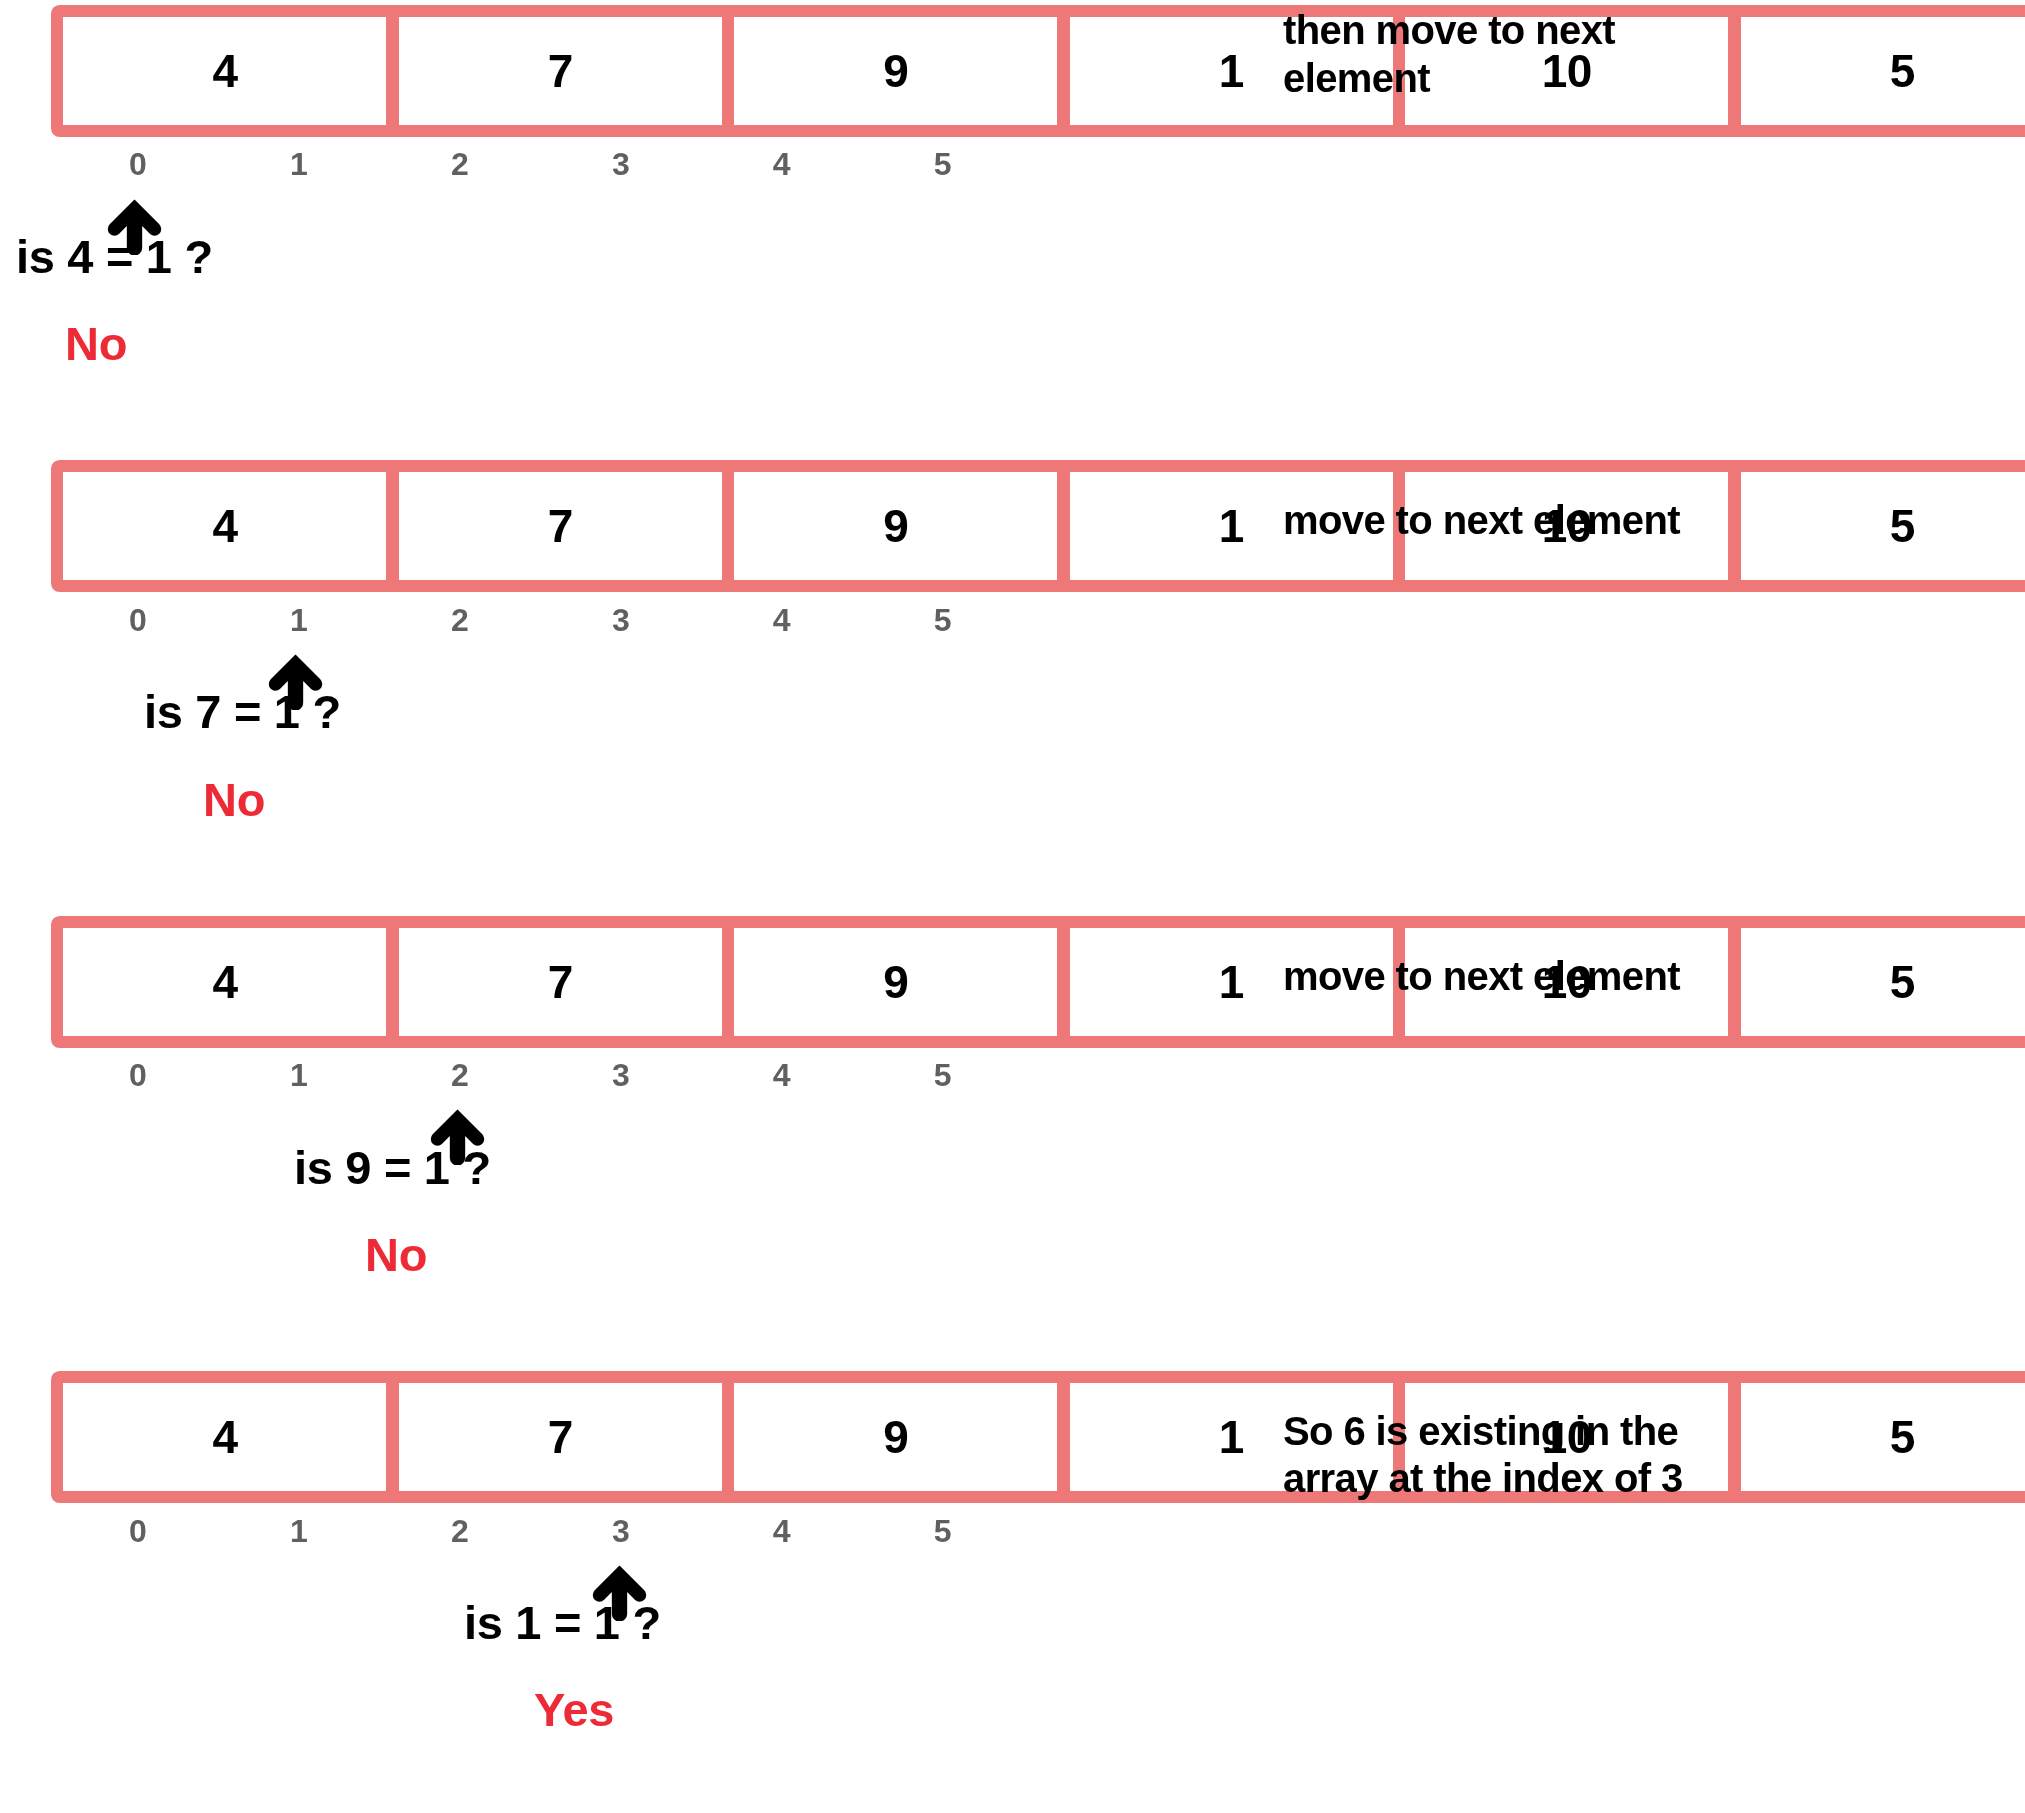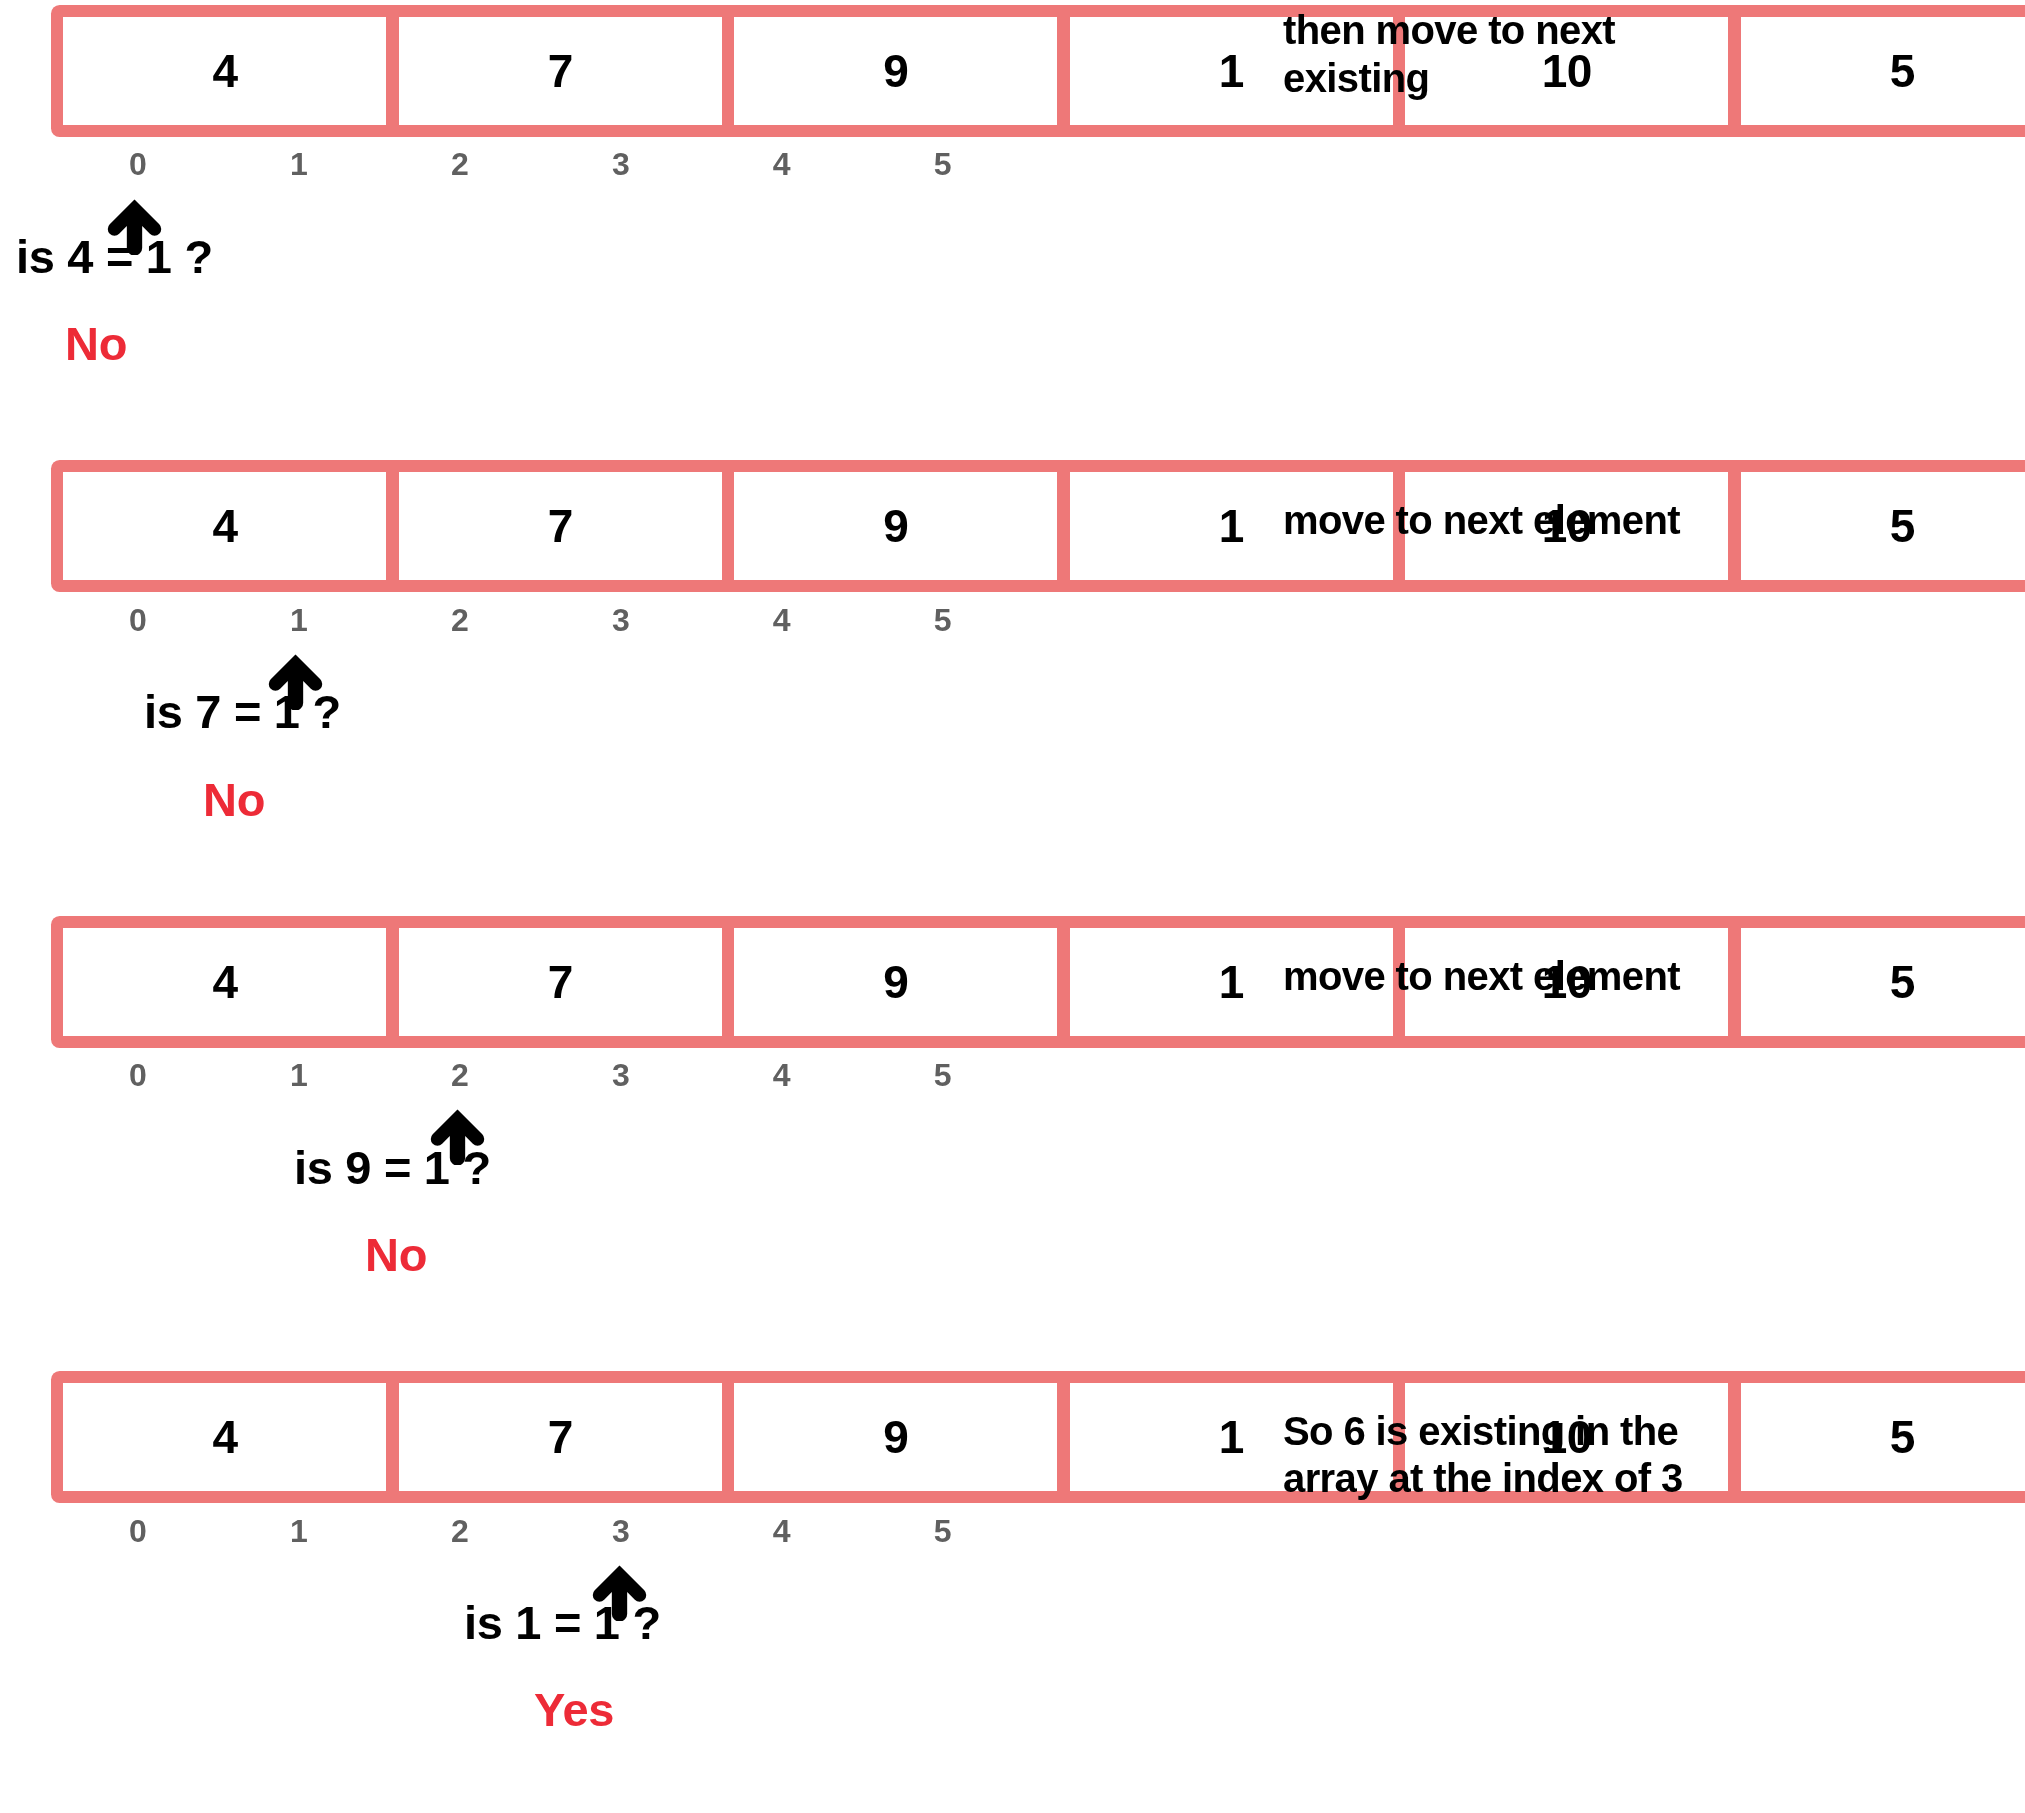--- a/index.html
+++ b/index.html
@@ -139,21 +139,21 @@
     </div>
     <div class="arrow" id="g0-arrow">
       <svg viewBox="0 0 100 100" xmlns="http://www.w3.org/2000/svg" aria-hidden="true">
         <path d="M50 6 L92 48 A11 11 0 0 1 76 64 L63 51 L63 88 A11 11 0 0 1 37 88 L37 51 L24 64 A11 11 0 0 1 8 48 Z" fill="#000000"></path>
       </svg>
     </div>
     <div class="q-text" id="g0-q">is 4 = 1 ?</div>
     <div class="a-text" id="g0-a">No</div>
     <div class="side-note" id="g0-note">
       <div>then move to next</div>
-      <div>existing</div>
+      <div>element</div>
     </div>
   </div>
 
   <div class="group">
     <div class="array-wrap array" id="g1-array">
       <div class="cell">4</div>
       <div class="cell">7</div>
       <div class="cell">9</div>
       <div class="cell">1</div>
       <div class="cell">10</div>

